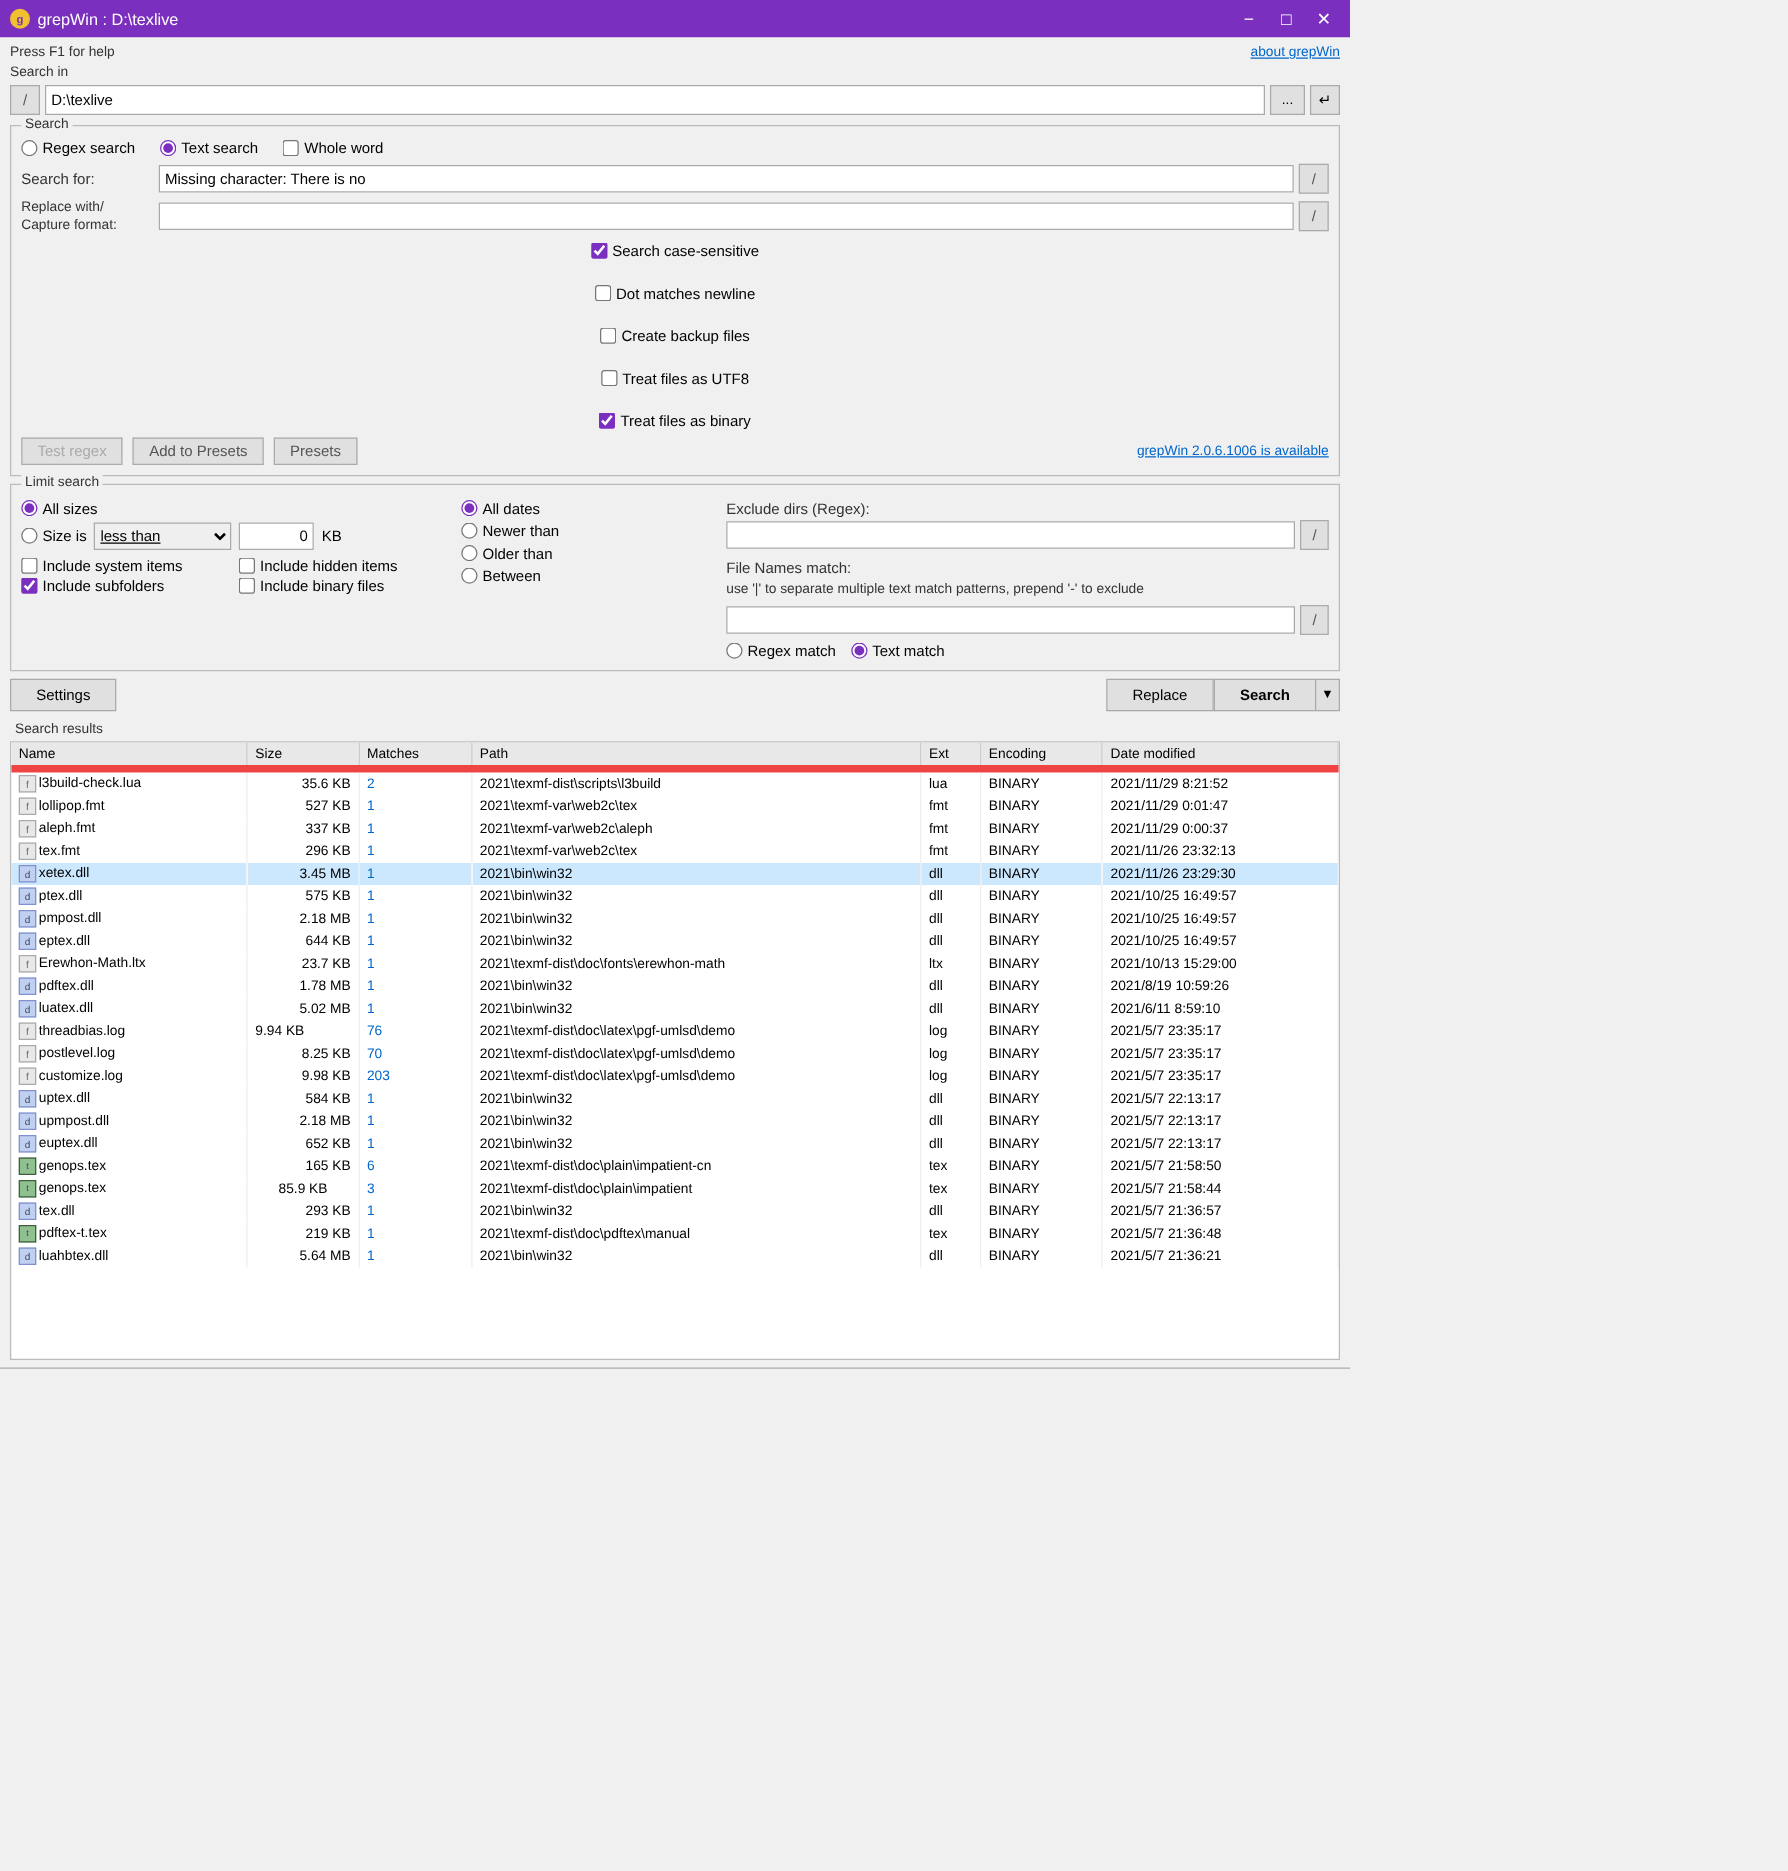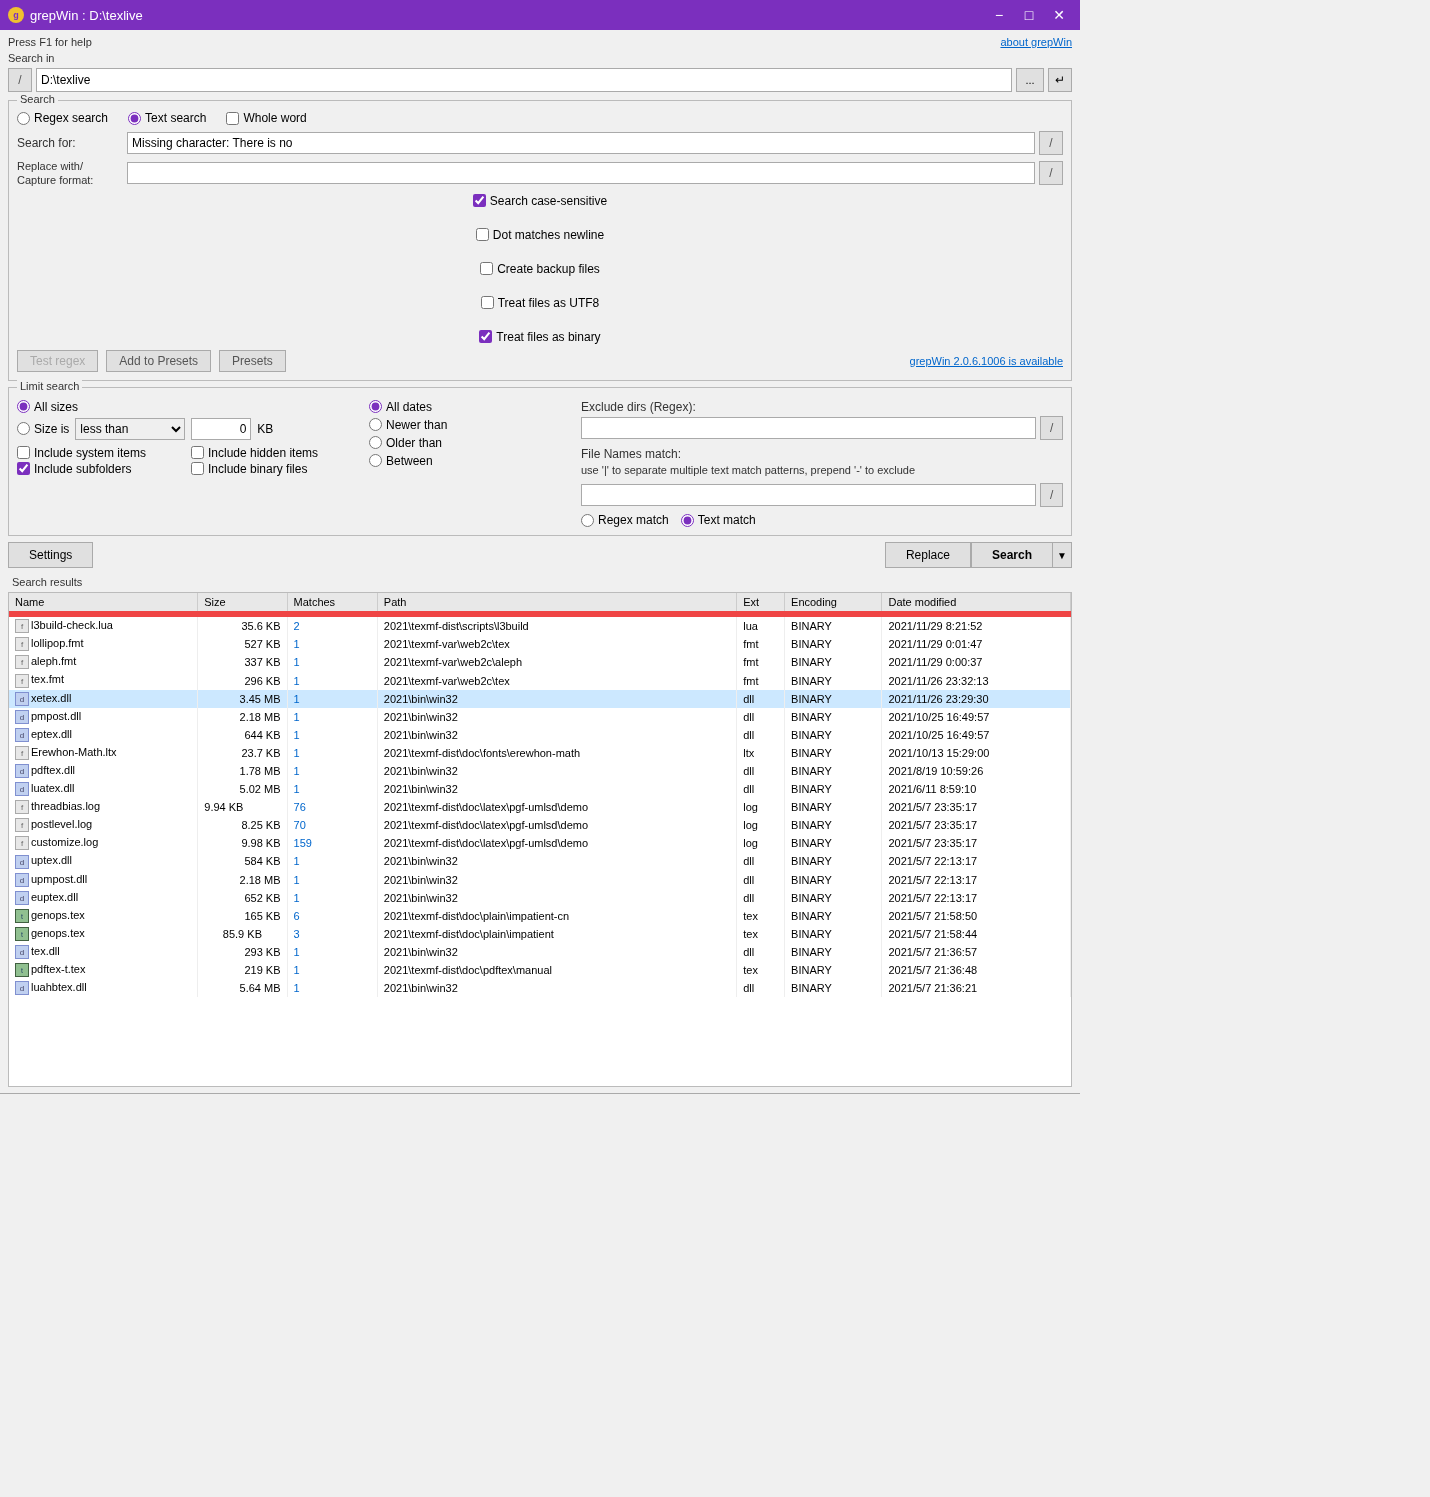--- a/index.html
+++ b/index.html
@@ -187,21 +187,21 @@
       margin-top: 8px;
     }
     .limit-left { flex: 0 0 340px; }
     .limit-mid { flex: 0 0 200px; }
     .limit-right { flex: 1; }
 
     .size-row {
       display: flex; align-items: center; gap: 6px; margin-bottom: 4px;
     }
     .size-select {
-      width: 110px; height: 22px; font-size: 12px; border: 1px solid #aaa;
+      width: 110px; height: 22px; font-size: 12px; border: 1px solid #aaa; text-decoration: underline;
     }
     .size-input {
       width: 60px; height: 22px; border: 1px solid #aaa; text-align: right; font-size: 12px; padding: 0 4px;
     }
     .kb-label { font-size: 12px; }
 
     .options-grid {
       display: grid;
       grid-template-columns: 1fr 1fr;
       gap: 2px 8px;
@@ -578,20 +578,29 @@
           <tr class="selected">
     <td><span style="display:inline-block;width:14px;height:14px;background:#c0d0f0;border:1px solid #8090d0;margin-right:2px;vertical-align:middle;font-size:8px;text-align:center;line-height:14px;color:#446;">d</span>xetex.dll</td>
     <td style="text-align:right">3.45 MB</td>
     <td style="color:#0066cc">1</td>
     <td>2021\bin\win32</td>
     <td>dll</td>
     <td>BINARY</td>
     <td>2021/11/26 23:29:30</td>
   </tr>
           <tr>
+    <td><span style="display:inline-block;width:14px;height:14px;background:#c0d0f0;border:1px solid #8090d0;margin-right:2px;vertical-align:middle;font-size:8px;text-align:center;line-height:14px;color:#446;">d</span>ptex.dll</td>
+    <td style="text-align:right">575 KB</td>
+    <td style="color:#0066cc">1</td>
+    <td>2021\bin\win32</td>
+    <td>dll</td>
+    <td>BINARY</td>
+    <td>2021/10/25 16:49:57</td>
+  </tr>
+          <tr>
     <td><span style="display:inline-block;width:14px;height:14px;background:#c0d0f0;border:1px solid #8090d0;margin-right:2px;vertical-align:middle;font-size:8px;text-align:center;line-height:14px;color:#446;">d</span>pmpost.dll</td>
     <td style="text-align:right">2.18 MB</td>
     <td style="color:#0066cc">1</td>
     <td>2021\bin\win32</td>
     <td>dll</td>
     <td>BINARY</td>
     <td>2021/10/25 16:49:57</td>
   </tr>
           <tr>
     <td><span style="display:inline-block;width:14px;height:14px;background:#c0d0f0;border:1px solid #8090d0;margin-right:2px;vertical-align:middle;font-size:8px;text-align:center;line-height:14px;color:#446;">d</span>eptex.dll</td>
@@ -643,21 +652,21 @@
     <td style="text-align:right">8.25 KB</td>
     <td style="color:#0066cc">70</td>
     <td>2021\texmf-dist\doc\latex\pgf-umlsd\demo</td>
     <td>log</td>
     <td>BINARY</td>
     <td>2021/5/7 23:35:17</td>
   </tr>
           <tr>
     <td><span style="display:inline-block;width:14px;height:14px;background:#e8e8e8;border:1px solid #aaa;margin-right:2px;vertical-align:middle;font-size:8px;text-align:center;line-height:14px;color:#666;">f</span>customize.log</td>
     <td style="text-align:right">9.98 KB</td>
-    <td style="color:#0066cc">159</td>
+    <td style="color:#0066cc">203</td>
     <td>2021\texmf-dist\doc\latex\pgf-umlsd\demo</td>
     <td>log</td>
     <td>BINARY</td>
     <td>2021/5/7 23:35:17</td>
   </tr>
           <tr>
     <td><span style="display:inline-block;width:14px;height:14px;background:#c0d0f0;border:1px solid #8090d0;margin-right:2px;vertical-align:middle;font-size:8px;text-align:center;line-height:14px;color:#446;">d</span>uptex.dll</td>
     <td style="text-align:right">584 KB</td>
     <td style="color:#0066cc">1</td>
     <td>2021\bin\win32</td>

